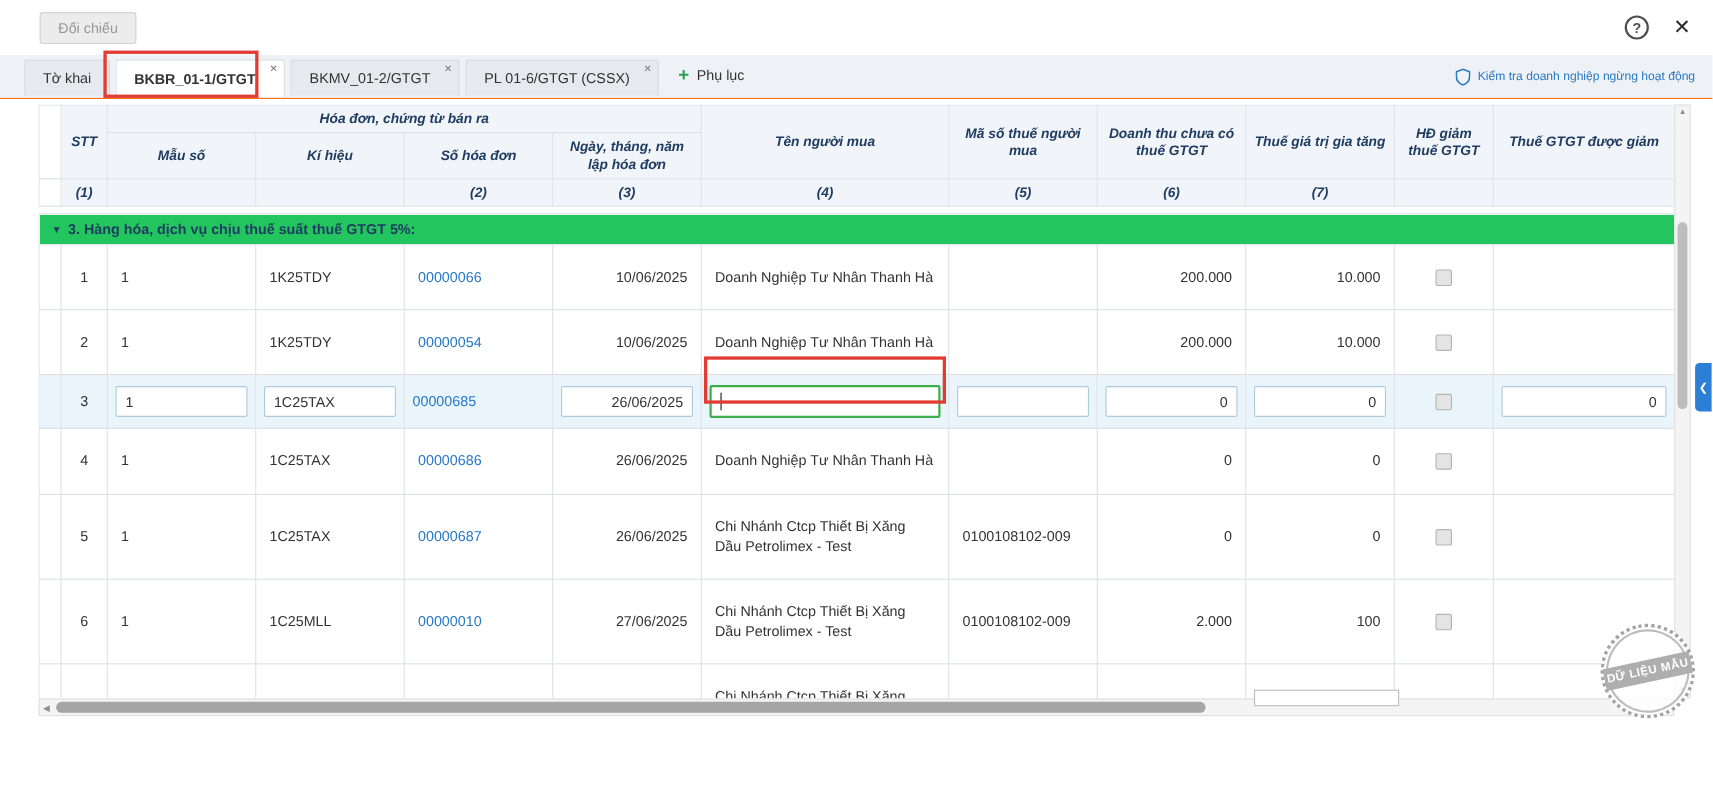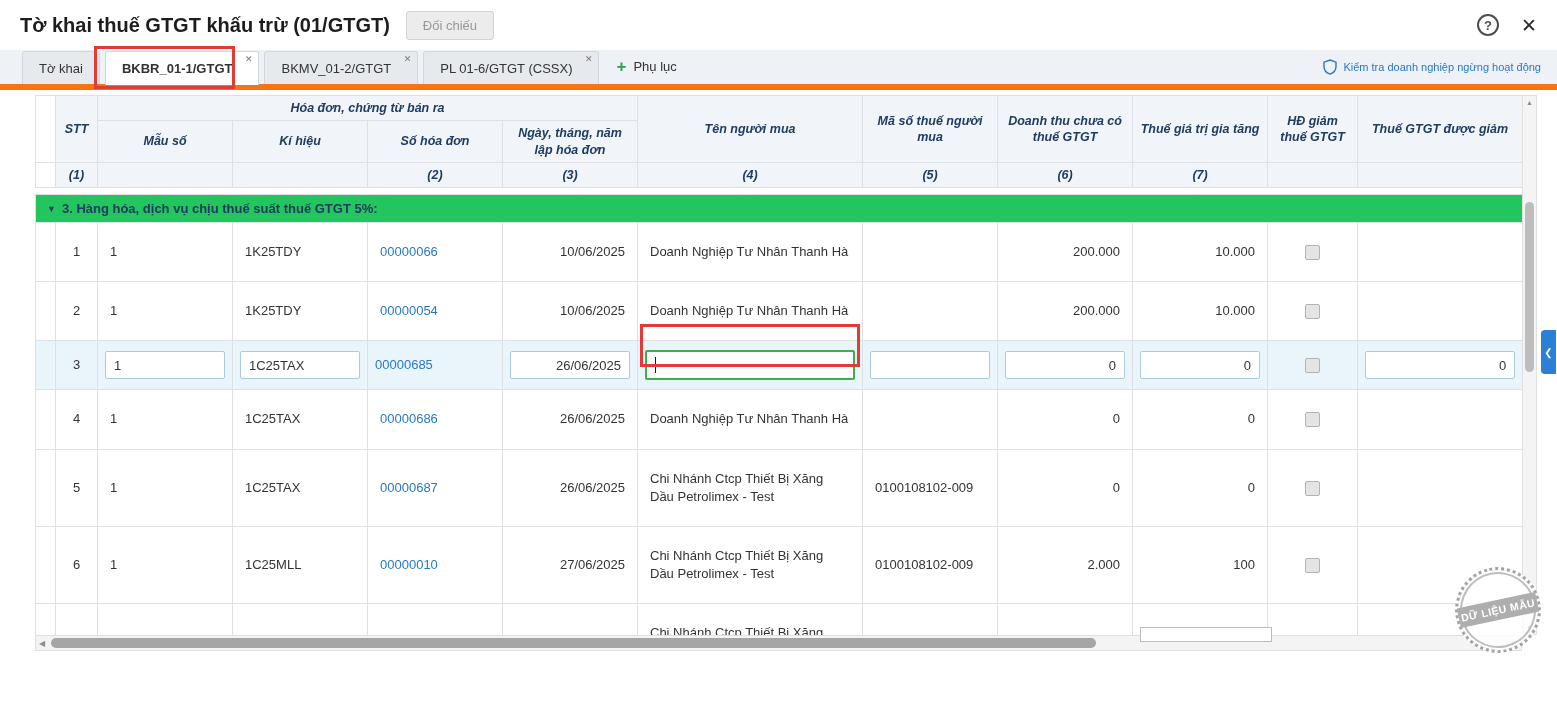--- a/index.html
+++ b/index.html
@@ -10,21 +10,21 @@
   
   .titlebar { position:absolute; left:0; top:0; width:100%; height:50px; display:flex; align-items:center; padding:0 20px; background:#fff; }
   .title { font-size:20px; font-weight:bold; color:#1d1d1d; }
   .badge { margin-left:38px; background:#fcebea; color:#d4403a; font-size:13px; padding:6px 16px; border-radius:3px; white-space:nowrap; }
   .btn-doichieu { margin-left:16px; background:#ececec; border:1px solid #d2d2d2; color:#979797; font-size:13px; padding:6px 16px; border-radius:3px; font-family:inherit; }
   .titlebar-right { margin-left:auto; display:flex; align-items:center; gap:22px; }
   .help-icon { width:22px; height:22px; border:2px solid #4d4d4d; border-radius:50%; color:#4d4d4d; font-size:13px; font-weight:bold; display:flex; align-items:center; justify-content:center; cursor:default; }
   .close-icon { font-size:19px; color:#2c2c2c; cursor:default; }
 
   
-  .tabbar { position:absolute; left:0; top:50px; width:100%; height:40px; background:#eef1f5; border-bottom:6px solid #f97316; display:flex; align-items:flex-start; padding-left:22px; }
+  .tabbar { position:absolute; left:0; top:50px; width:100%; height:40px; background:#eef1f5; border-bottom:1px solid #f97316; display:flex; align-items:center; padding-left:22px; }
   .tabs { display:flex; align-items:flex-end; }
   .tab { position:relative; height:33px; display:flex; align-items:center; padding:0 16px; background:#e6eaef; border:1px solid #d2d8df; border-bottom:none; border-radius:3px 3px 0 0; margin-right:5px; font-size:13px; color:#333; white-space:nowrap; }
   .tab.closable { padding-right:26px; }
   .tab.active { background:#fff; font-weight:bold; height:34px; transform:translateY(1px); z-index:2; }
   .tab-close { position:absolute; top:3px; right:6px; font-size:9px; color:#777; line-height:1; }
   .add-tab { display:flex; align-items:center; height:33px; padding:0 12px; font-size:13px; color:#333; margin-bottom:2px; }
   .add-tab .plus { color:#2e9e4f; font-weight:bold; font-size:17px; margin-right:7px; line-height:1; }
   .check-link { margin-left:auto; margin-right:16px; align-self:center; display:flex; align-items:center; gap:6px; color:#2779c7; font-size:11px; white-space:nowrap; }
 
   
@@ -75,21 +75,20 @@
   .annotation { position:absolute; border:3px solid #e23b34; z-index:10; pointer-events:none; }
   #ann-tab { left:94px; top:46px; width:141px; height:43px; }
   #ann-input { left:640px; top:324px; width:220px; height:43px; }
 </style>
 </head>
 <body>
 
 <div class="app">
 
   <div class="titlebar">
-    <div class="title">Tờ khai thuế GTGT khấu trừ (01/GTGT)</div>
     <button class="btn-doichieu">Đối chiếu</button>
     <div class="titlebar-right">
       <div class="help-icon">?</div>
       <div class="close-icon">✕</div>
     </div>
   </div>
 
   <div class="tabbar">
     <div class="tabs" id="tabs">
         <div class="tab">

